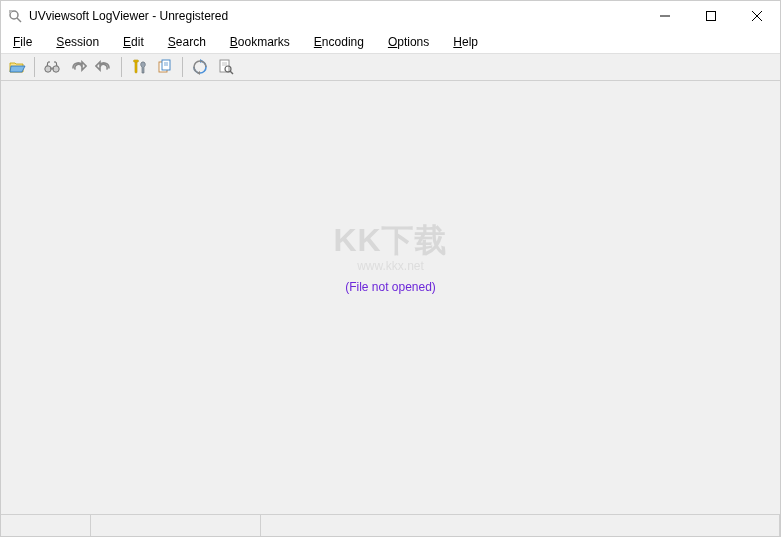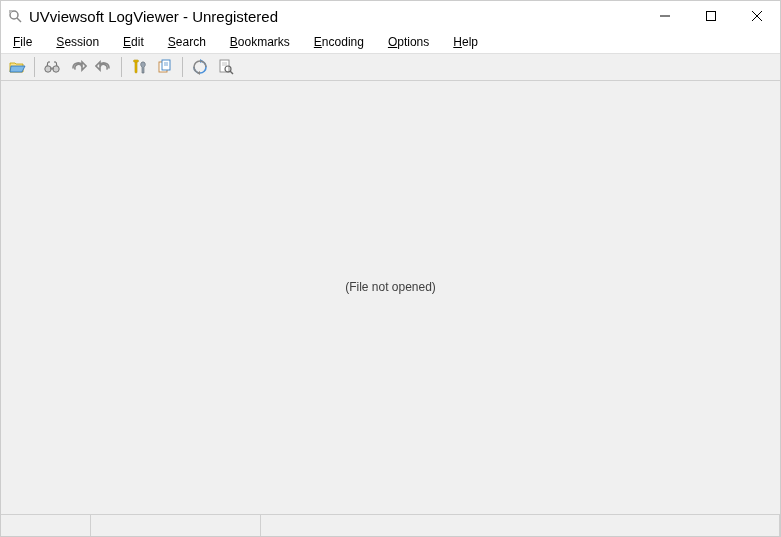--- a/index.html
+++ b/index.html
@@ -15,21 +15,21 @@
   border: 1px solid #ccc;
 }
 .titlebar {
   height: 30px;
   background: #fff;
   display: flex;
   align-items: center;
   padding-left: 6px;
 }
 .titlebar .app-icon { margin-right: 6px; }
-.titlebar .title { flex: 0 0 auto; font-size: 15px; color: #000; }
+.titlebar .title { flex: 0 0 auto; font-size: 12px; color: #000; }
 .titlebar .spacer { flex: 1; }
 .win-controls { display: flex; height: 100%; }
 .win-btn {
   width: 46px;
   height: 100%;
   display: flex;
   align-items: center;
   justify-content: center;
   background: transparent;
 }
@@ -100,21 +100,21 @@
   font-size: 12px;
   color: #ddd;
   margin-top: -4px;
 }
 .file-msg {
   position: absolute;
   top: 50%;
   left: 50%;
   transform: translate(-50%, -18px);
   font-size: 12px;
-  color: #404040;
+  color: #6d28d9;
 }
 .statusbar {
   height: 22px;
   background: #f0f0f0;
   border-top: 1px solid #d0d0d0;
   display: flex;
 }
 .status-pane {
   border-right: 1px solid #d0d0d0;
   height: 100%;
@@ -240,20 +240,24 @@
         <line x1="5" y1="5" x2="10" y2="5" stroke="#aaa" stroke-width="0.7"></line>
         <line x1="5" y1="7" x2="10" y2="7" stroke="#aaa" stroke-width="0.7"></line>
         <circle cx="11" cy="11" r="3" fill="none" stroke="#666" stroke-width="1.2"></circle>
         <line x1="13" y1="13" x2="16" y2="16" stroke="#666" stroke-width="1.4"></line>
       </svg>
     </span>
   </div>
 </div>
 
 <div class="content">
+  <div class="watermark">
+    <div class="wm-big">KK下载</div>
+    <div class="wm-small">www.kkx.net</div>
+  </div>
   <div class="file-msg">(File not opened)</div>
 </div>
 
 <div class="statusbar">
   <div class="status-pane"></div>
   <div class="status-pane"></div>
   <div class="status-pane"></div>
 </div>
 
 </body></html>

